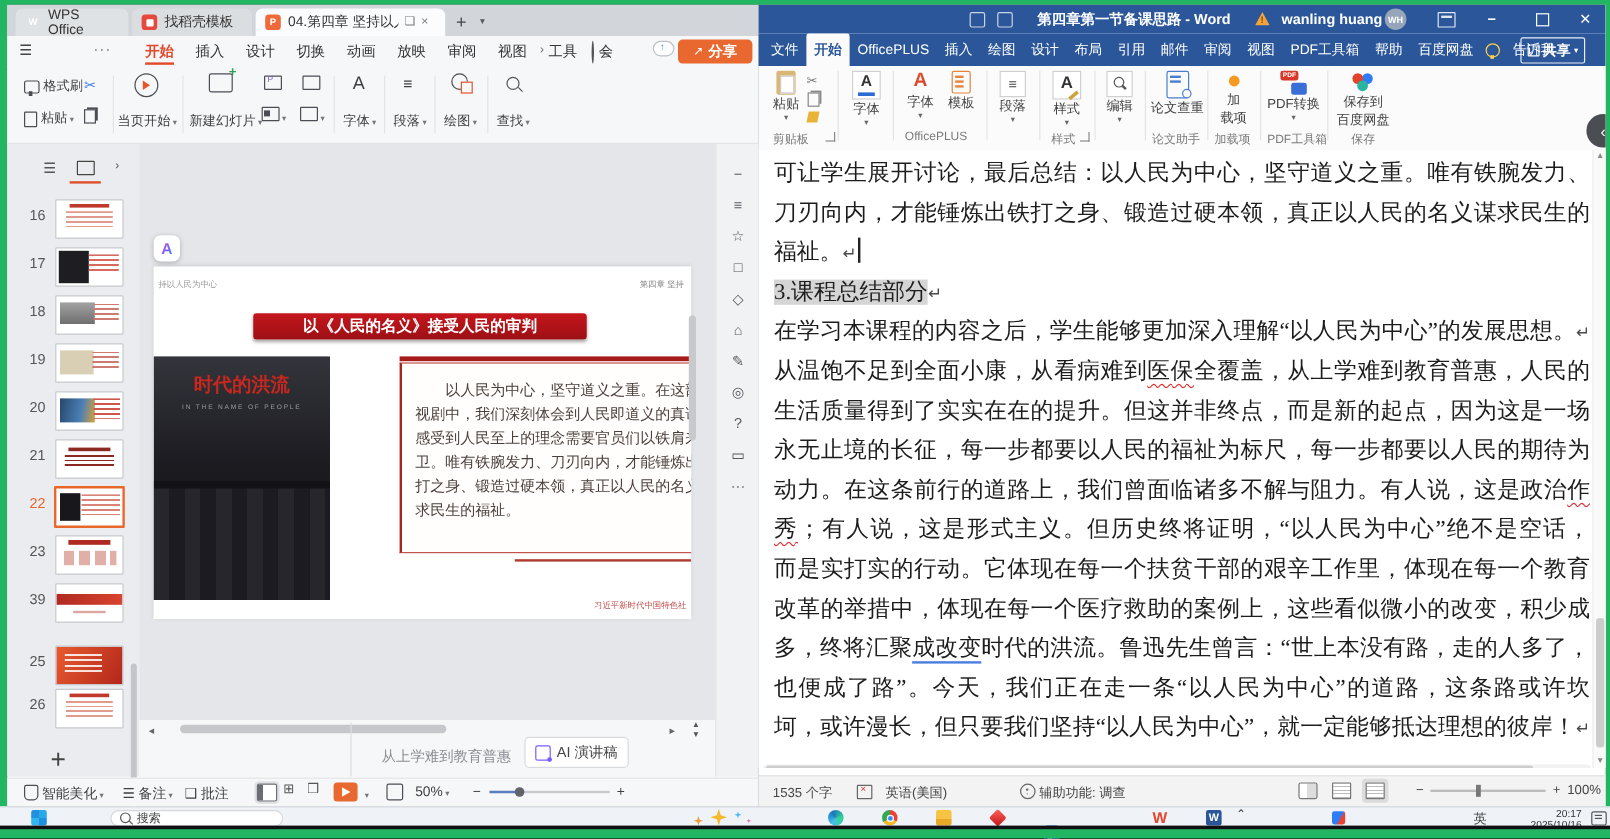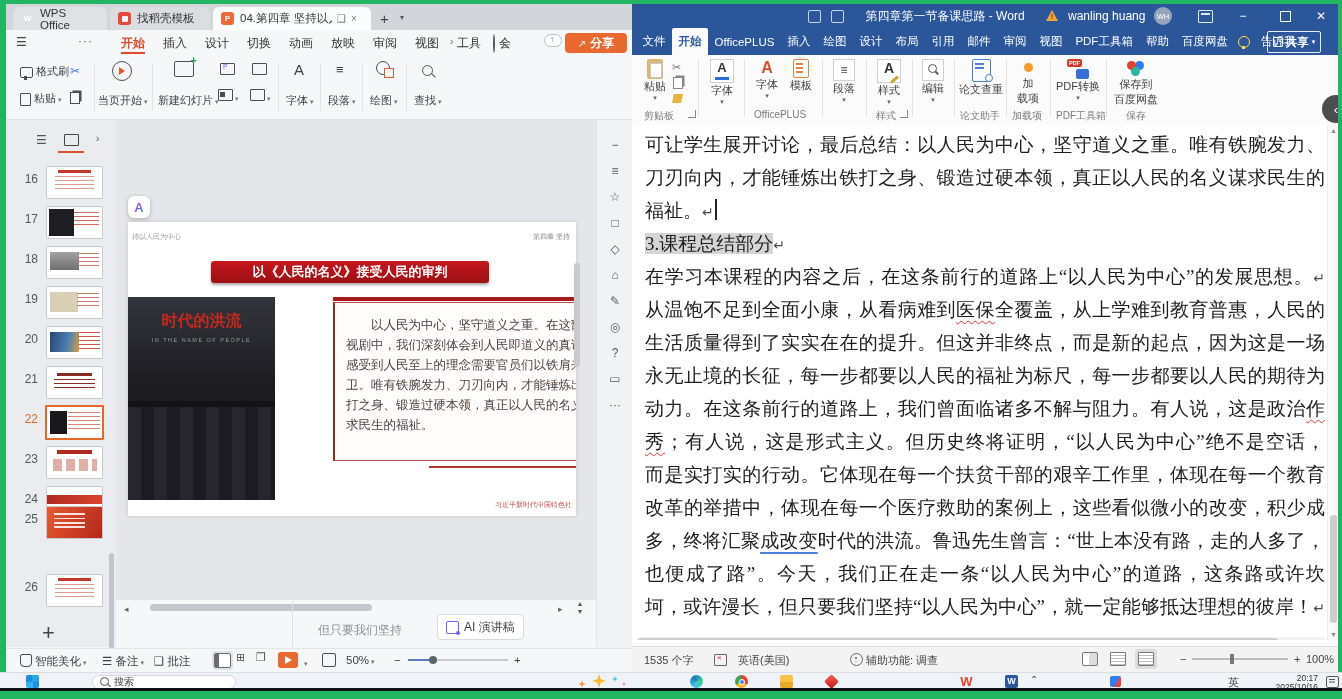--- a/index.html
+++ b/index.html
@@ -168,21 +168,21 @@
   .ws-track .dot{position:absolute;left:21px;top:-3px;width:8px;height:8px;border-radius:50%;background:#5f646b;}
 
   
   .toast{position:absolute;left:22px;top:562px;width:190px;height:37px;background:rgba(42,44,52,.8);border-radius:19px;z-index:20;display:flex;align-items:center;color:#c9cbce;font-size:13px;}
   .toast .smile{width:18px;height:18px;border:1.6px solid #dfe0e2;border-radius:50%;margin:0 10px 0 14px;position:relative;}
   .toast .smile::before{content:"";position:absolute;left:3.5px;top:5px;width:2px;height:2px;background:#dfe0e2;border-radius:50%;box-shadow:7px 0 0 #dfe0e2;}
   .toast .smile::after{content:"";position:absolute;left:4px;top:9px;width:8px;height:4px;border-bottom:1.6px solid #dfe0e2;border-radius:0 0 8px 8px;}
 
   
   .word{position:absolute;left:632px;top:4px;width:706px;height:668px;background:#fff;z-index:1;overflow:hidden;}
-  .word-title{position:absolute;left:0;top:0;width:706px;height:24px;background:var(--word-blue);display:flex;align-items:center;}
+  .word-title{position:absolute;left:0;top:0;width:706px;height:24px;background:var(--word-blue);display:flex;align-items:center;font-weight:bold;}
   .qat{position:absolute;left:176px;top:6px;display:flex;gap:10px;}
   .qat i{display:block;width:11px;height:11px;border:1.3px solid rgba(255,255,255,.75);border-radius:2px;}
   .wt-text{position:absolute;left:180px;right:260px;text-align:center;color:#fff;font-size:12px;white-space:nowrap;overflow:hidden;}
   .wt-warn{position:absolute;left:414px;top:6px;width:0;height:0;border-left:6px solid transparent;border-right:6px solid transparent;border-bottom:11px solid #f2a33c;}
   .wt-warn::after{content:"!";position:absolute;left:-1.5px;top:2px;font-size:8px;color:#7a4a00;font-weight:bold;}
   .wt-user{position:absolute;left:436px;top:5px;color:#fff;font-size:12px;}
   .wt-avatar{position:absolute;left:522px;top:3px;width:18px;height:18px;border-radius:50%;background:#97a5ba;color:#fff;font-size:7.5px;display:flex;align-items:center;justify-content:center;}
   .wt-ribopt{position:absolute;left:566px;top:6px;width:13px;height:11px;border:1.3px solid rgba(255,255,255,.85);border-radius:1px;}
   .wt-ribopt::after{content:"";position:absolute;left:2px;top:2px;width:9px;height:2px;background:rgba(255,255,255,.85);}
   .wt-min,.wt-max,.wt-close{position:absolute;top:0;width:34px;height:24px;color:#fff;display:flex;align-items:center;justify-content:center;font-size:12px;}
@@ -424,24 +424,24 @@
           </div>
           <div class="slide-item sel" style="top: 240px;">
             <span class="slide-num">22</span>
             <div class="th th-poster"></div>
           </div>
           <div class="slide-item" style="top: 280px;">
             <span class="slide-num">23</span>
             <div class="th th-text3"></div>
           </div>
           <div class="slide-item" style="top: 320px;">
-            <span class="slide-num">24</span>
+            <span class="slide-num">39</span>
             <div class="th th-banner"></div>
           </div>
-          <div class="slide-item" style="top: 340px;">
+          <div class="slide-item" style="top: 372px;">
             <span class="slide-num">25</span>
             <div class="th th-grad"></div>
           </div>
           <div class="slide-item" style="top: 408px;">
             <span class="slide-num">26</span>
             <div class="th th-text"></div>
           </div>
         </div>
       <div class="panel-plus">+</div>
       <div class="panel-scroll"></div>
@@ -468,21 +468,21 @@
       </div>
       <div class="area-vscroll"></div>
     </div>
 
     <div class="wps-notesrow">
       <span class="hs-larr">◂</span>
       <div class="hs-thumb"></div>
       <span class="hs-rarr">▸</span>
       <div class="hs-stack">▴<br>▾</div>
       <div class="notes-div"></div>
-      <div class="notes-ph">但只要我们坚持</div>
+      <div class="notes-ph">从上学难到教育普惠</div>
       <div class="ai-note-btn">
         <span class="aiic"></span>
         <span>AI 演讲稿</span>
       </div>
     </div>
 
     <div class="wps-sidebar">
       <div id="wps-side-icons">
           <div class="side-ic" style="top: 18px;">−</div>
           <div class="side-ic" style="top: 44px;">≡</div>
@@ -650,21 +650,21 @@
 
       <div class="rb-collapse">‹</div>
     </div>
 
     <div class="word-doc">
       <div id="doc-lines">
           <div class="docline" style="top: 3px;"><span class="seg-plain">可让学生展开讨论，最后总结：以人民为中心，坚守道义之重。唯有铁腕发力、</span></div>
           <div class="docline" style="top: 36px;"><span class="seg-plain">刀刃向内，才能锤炼出铁打之身、锻造过硬本领，真正以人民的名义谋求民生的</span></div>
           <div class="docline short" style="top: 69px;"><span class="seg-plain">福祉。</span><span class="seg-pmark">↵</span><span class="seg-caret"></span></div>
           <div class="docline short" style="top: 102px;"><span class="seg-hl">3.课程总结部分</span><span class="seg-pmark">↵</span></div>
-          <div class="docline" style="top: 135px;"><span class="seg-plain">在学习本课程的内容之后，在这条前行的道路上“以人民为中心”的发展思想。</span><span class="seg-pmark">↵</span></div>
+          <div class="docline" style="top: 135px;"><span class="seg-plain">在学习本课程的内容之后，学生能够更加深入理解“以人民为中心”的发展思想。</span><span class="seg-pmark">↵</span></div>
           <div class="docline" style="top: 168px;"><span class="seg-plain">从温饱不足到全面小康，从看病难到</span><span class="seg-sq">医保</span><span class="seg-plain">全覆盖，从上学难到教育普惠，人民的</span></div>
           <div class="docline" style="top: 201px;"><span class="seg-plain">生活质量得到了实实在在的提升。但这并非终点，而是新的起点，因为这是一场</span></div>
           <div class="docline" style="top: 234px;"><span class="seg-plain">永无止境的长征，每一步都要以人民的福祉为标尺，每一步都要以人民的期待为</span></div>
           <div class="docline" style="top: 267px;"><span class="seg-plain">动力。在这条前行的道路上，我们曾面临诸多不解与阻力。有人说，这是政治</span><span class="seg-sq">作</span></div>
           <div class="docline" style="top: 300px;"><span class="seg-sq">秀</span><span class="seg-plain">；有人说，这是形式主义。但历史终将证明，“以人民为中心”绝不是空话，</span></div>
           <div class="docline" style="top: 333px;"><span class="seg-plain">而是实打实的行动。它体现在每一个扶贫干部的艰辛工作里，体现在每一个教育</span></div>
           <div class="docline" style="top: 366px;"><span class="seg-plain">改革的举措中，体现在每一个医疗救助的案例上，这些看似微小的改变，积少成</span></div>
           <div class="docline" style="top: 399px;"><span class="seg-plain">多，终将汇聚</span><span class="seg-bl">成改变</span><span class="seg-plain">时代的洪流。鲁迅先生曾言：“世上本没有路，走的人多了，</span></div>
           <div class="docline" style="top: 432px;"><span class="seg-plain">也便成了路”。今天，我们正在走一条“以人民为中心”的道路，这条路或许坎</span></div>
           <div class="docline" style="top: 465px;"><span class="seg-plain">坷，或许漫长，但只要我们坚持“以人民为中心”，就一定能够抵达理想的彼岸！</span><span class="seg-pmark">↵</span></div>

